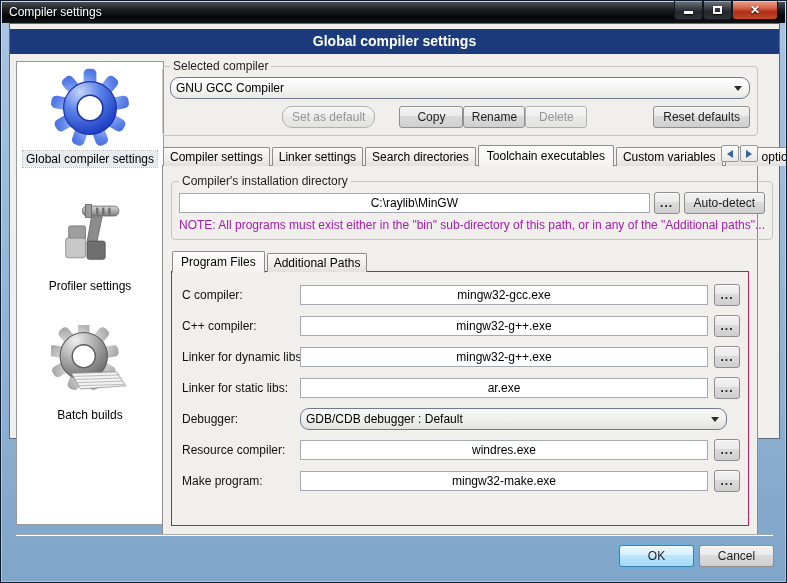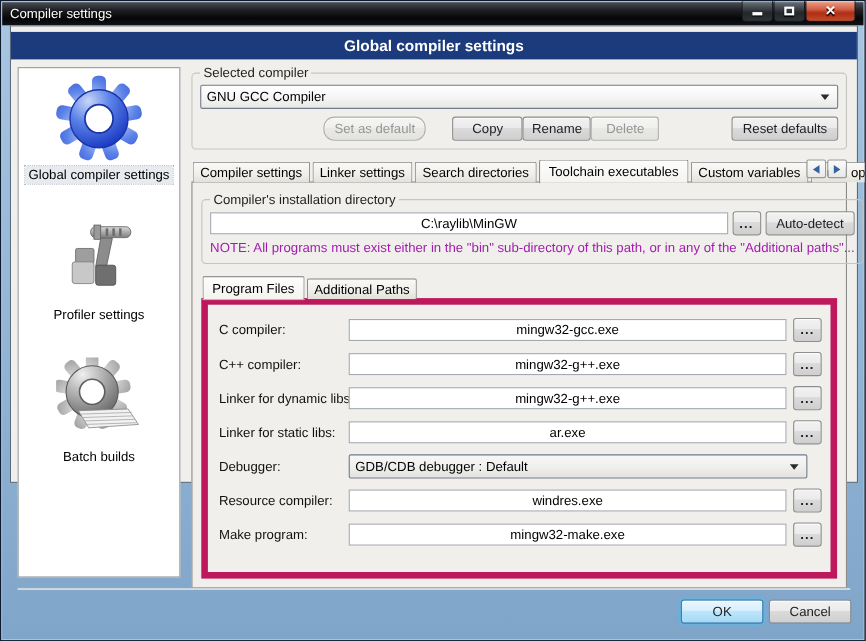--- a/index.html
+++ b/index.html
@@ -19,25 +19,25 @@
   .content{position:absolute;left:8px;top:22px;width:771px;height:416px;background:#F0EFEB;border:1px solid #5A6B80;text-decoration:underline;}
   .hdr{position:absolute;left:0;right:0;top:5px;height:25px;background:#1B3B7D;color:#FFF;font-size:14px;font-weight:bold;text-align:center;line-height:25px;}
   
   .sidebar{position:absolute;left:6px;top:37px;width:148px;height:464px;background:#FFF;border:1px solid #98999B;display:flex;flex-direction:column;align-items:center;}
   .side-item{display:flex;flex-direction:column;align-items:center;cursor:default;}
   .side-item .ibox{width:84px;height:80px;display:flex;align-items:center;justify-content:center;}
   .side-label{font-size:12px;color:#000;padding:1px 3px;margin-top:3px;white-space:nowrap;}
   .side-label.sel{background:#E7EAEE;outline:1px dotted #B8BCC2;}
   .sp1{margin-top:6px;} .sp2{margin-top:28px;text-align:center;} .sp3{margin-top:30px;}
   
-  .rightpane{position:absolute;left:164px;top:35px;width:596px;height:476px;display:flex;flex-direction:column;}
+  .rightpane{position:absolute;left:152px;top:35px;width:596px;height:476px;display:flex;flex-direction:column;}
   fieldset{border:1px solid #C5C5C0;border-radius:4px;margin:0;padding:4px 7px 7px 7px;}
   legend{font-size:12px;color:#1F1F1F;padding:0 3px;}
   
-  .combo{height:22px;border:1px solid #707C8D;border-radius:2px;background:linear-gradient(to bottom,#FFFFFF,#F5F5F5 55%,#E9E8E4);display:flex;align-items:center;padding:0 24px 0 5px;position:relative;font-size:12px;cursor:default;}
+  .combo{height:22px;border:1px solid #707C8D;border-radius:9px;background:linear-gradient(to bottom,#FFFFFF,#F5F5F5 55%,#E9E8E4);display:flex;align-items:center;padding:0 24px 0 5px;position:relative;font-size:12px;cursor:default;}
   .combo .arr{position:absolute;right:7px;top:8px;width:0;height:0;border-left:4px solid transparent;border-right:4px solid transparent;border-top:5px solid #2B2B2B;}
   
   .btn{height:22px;padding:0 9px;font-size:12px;color:#1E1E1E;border:1px solid #8E8E8E;border-radius:3px;background:linear-gradient(to bottom,#F2F2F2,#EBEBEB 45%,#DBDBDB 46%,#CFCFCF);box-shadow:inset 0 1px 0 rgba(255,255,255,.8);display:inline-flex;align-items:center;justify-content:center;cursor:default;white-space:nowrap;}
   .btn.disabled{color:#969696;border-color:#B0B0AD;background:linear-gradient(to bottom,#F5F5F4,#F0F0EE 45%,#E9E9E6 46%,#E3E3E0);}
   .btn-ok{border-color:#3C7FB1;background:linear-gradient(to bottom,#EAF6FD,#D7EFFC 45%,#BDE6FD 46%,#A6D9F4);box-shadow:0 0 3px 1px #5EB6E4,inset 0 1px 0 rgba(255,255,255,.9);}
   .btnrow{display:flex;margin-top:7px;align-items:center;}
   .btn-dots{width:26px;padding:0;font-weight:bold;letter-spacing:1px;}
   
   .tabstrip{display:flex;align-items:flex-end;height:22px;margin-top:8px;position:relative;z-index:2;padding-left:1px;}
   .tab{height:19px;line-height:18px;padding:0 6px;font-size:12px;border:1px solid #8C8C8C;border-bottom:none;border-radius:2px 2px 0 0;background:linear-gradient(to bottom,#FAF9F7,#EFEEE9 60%,#E2E0D9);margin-right:2px;white-space:nowrap;cursor:default;}
@@ -45,21 +45,21 @@
   .tabscroll{position:absolute;right:0;top:1px;display:flex;gap:1px;}
   .tabscroll .sbtn{width:18px;height:17px;border:1px solid #9A9A9A;border-radius:2px;background:linear-gradient(to bottom,#FBFBFB,#E8E8E6);display:flex;align-items:center;justify-content:center;cursor:default;}
   .tri-l{width:0;height:0;border-top:4px solid transparent;border-bottom:4px solid transparent;border-right:6px solid #3563A0;}
   .tri-r{width:0;height:0;border-top:4px solid transparent;border-bottom:4px solid transparent;border-left:6px solid #3563A0;}
   .tabpage{border:1px solid #8C8C8C;background:#F0EFEB;flex:1;margin-top:-1px;padding:8px;display:flex;flex-direction:column;}
   
   .dirrow{display:flex;gap:4px;align-items:center;}
   .tin{height:20px;border:1px solid #A5A9B1;background:#FFF;font-size:12px;padding:0 4px;flex:1;min-width:0;text-align:center;}
   .note{font-size:12px;color:#a21caf;margin-top:4px;white-space:nowrap;overflow:hidden;}
   
-  .subpage{border:6px solid #be185d;background:#F0EFEB;flex:1;margin-top:-1px;padding:12px 8px 8px 10px;}
+  .subpage{border:1px solid #be185d;background:#F0EFEB;flex:1;margin-top:-1px;padding:12px 8px 8px 10px;}
   .frow{display:grid;grid-template-columns:112px 1fr 26px;gap:6px;align-items:center;margin-bottom:9px;}
   .frow .flabel{font-size:12px;color:#111;white-space:nowrap;}
   .frow .combo{grid-column:2/4;margin-right:13px;background:linear-gradient(to bottom,#F7F7F7,#EFEFEE 55%,#E2E1DE);}
   
   .footsep{position:absolute;left:6px;right:6px;top:510px;border-top:1px solid #A8A8A6;border-bottom:1px solid #FDFDFC;}
   .footer{position:absolute;right:5px;top:521px;display:flex;gap:5px;}
   .footer .btn{width:75px;}
 </style>
 </head>
 <body>

